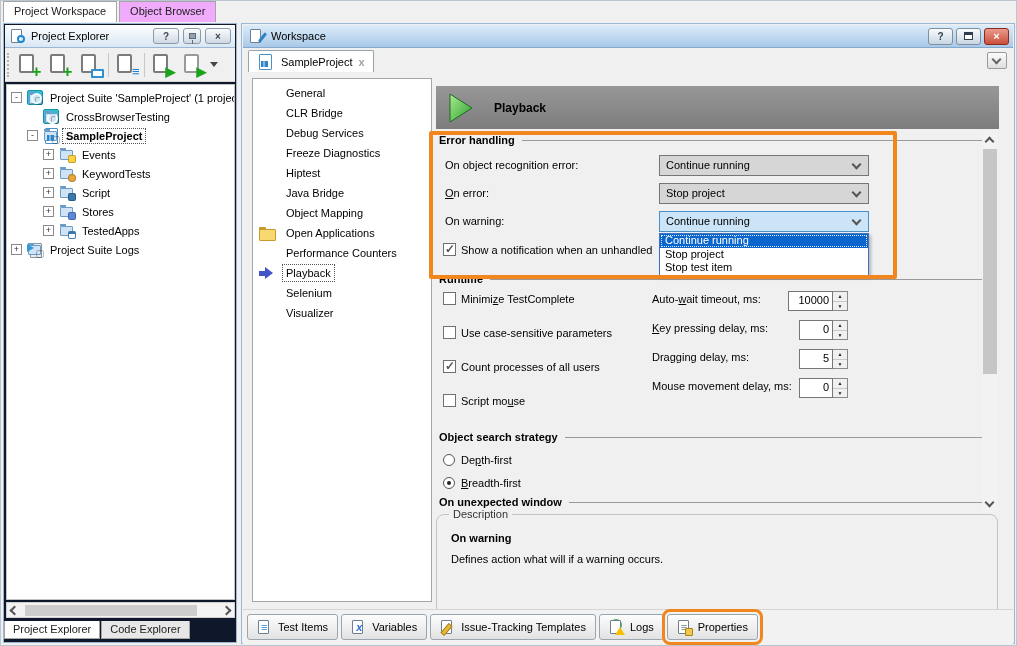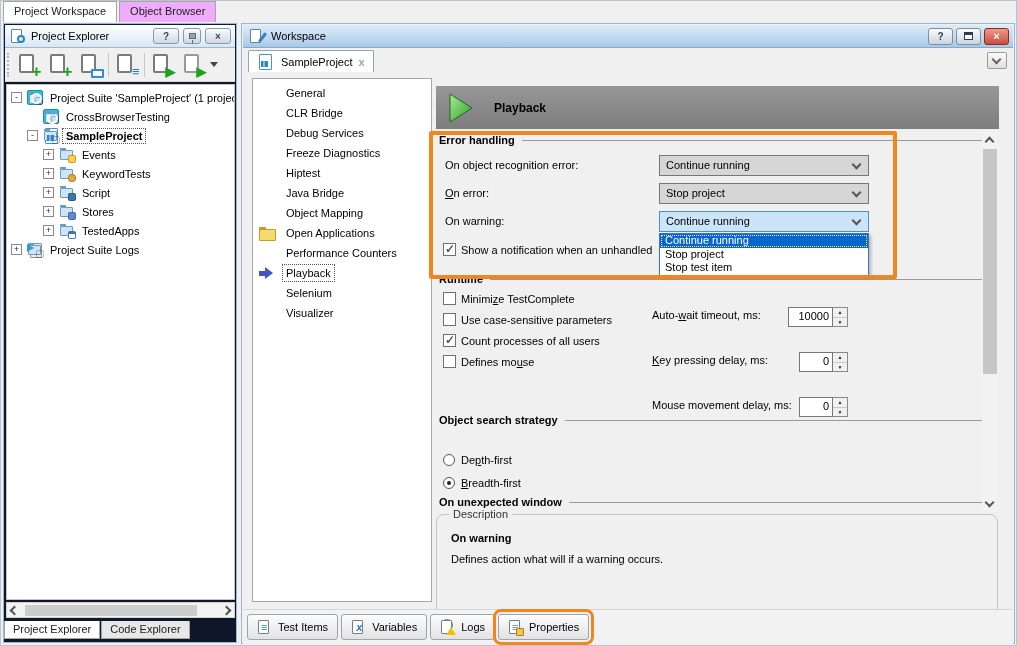--- a/index.html
+++ b/index.html
@@ -127,22 +127,22 @@
   .popup { position:absolute; left:223px; top:155px; width:210px; background:#fff; border:1px solid #3c76c2; box-shadow:2px 2px 3px rgba(0,0,0,.25); z-index:6; }
   .opt { height:13.5px; line-height:13.5px; padding-left:5px; white-space:nowrap; }
   .opt.sel { background:#0a66cc; color:#fff; outline:1px dotted #dfe8ff; outline-offset:-2px; }
 
   .cbrow { display:flex; align-items:center; gap:5px; }
   .cb { width:13px; height:13px; background:#fff; border:1px solid #707070; flex:none; position:relative; }
   .cb.on::after { content:"\2713"; position:absolute; left:1px; top:-2px; font-size:12px; font-weight:bold; color:#555; }
   .notif { position:absolute; left:7px; top:165px; width:216px; }
   .notif .cbl { white-space:nowrap; overflow:hidden; width:193px; }
 
-  .cbcol { position:absolute; left:7px; top:214px; display:flex; flex-direction:column; gap:8px; }
-  .spincol { position:absolute; left:216px; top:227px; display:flex; flex-direction:column; gap:25px; width:196px; }
+  .cbcol { position:absolute; left:7px; top:214px; display:flex; flex-direction:column; gap:21px; }
+  .spincol { position:absolute; left:216px; top:211px; display:flex; flex-direction:column; gap:9px; width:196px; }
   .spinrow { height:20px; display:flex; align-items:center; justify-content:space-between; }
   .spingroup { display:flex; height:16px; }
   .spinval { width:34px; height:20px; background:#fff; border:1px solid #767676; text-align:right; padding:2px 3px 0 0; }
   .spinval.wide { width:45px; }
   .spinbtns { width:15px; height:20px; border:1px solid #8a8a8a; border-left:none; display:flex; flex-direction:column; background:#f0f0f0; }
   .su,.sd { flex:1; font-size:5px; line-height:9px; text-align:center; color:#222; border-bottom:1px solid #c9c9c9; }
   .sd { border-bottom:none; }
 
   .radcol { position:absolute; left:7px; top:374px; display:flex; flex-direction:column; gap:8px; }
   .radrow { display:flex; align-items:center; gap:6px; height:15px; }
@@ -464,21 +464,21 @@
           <label class="cbrow">
             <span class="cb"></span>
             <span><span>Use case-sensitive parameters</span></span>
           </label>
           <label class="cbrow">
             <span class="cb on"></span>
             <span><span>Count processes of all users</span></span>
           </label>
           <label class="cbrow">
             <span class="cb"></span>
-            <span><span>Defines mo</span><u>u</u><span>se</span></span>
+            <span><span>Script mo</span><u>u</u><span>se</span></span>
           </label>
         </div>
 
       <div class="spincol">
 
       <div class="spinrow">
             <span><span>Auto-</span><u>w</u><span>ait timeout, ms:</span></span>
             <span class="spingroup">
               <span class="spinval wide">10000</span>
               <span class="spinbtns">
@@ -491,32 +491,42 @@
             <span><span></span><u>K</u><span>ey pressing delay, ms:</span></span>
             <span class="spingroup">
               <span class="spinval">0</span>
               <span class="spinbtns">
                 <span class="su">▲</span>
                 <span class="sd">▼</span>
               </span>
             </span>
           </div>
           <div class="spinrow">
+            <span><span>Dragging delay, ms:</span></span>
+            <span class="spingroup">
+              <span class="spinval">5</span>
+              <span class="spinbtns">
+                <span class="su">▲</span>
+                <span class="sd">▼</span>
+              </span>
+            </span>
+          </div>
+          <div class="spinrow">
             <span><span>Mouse movement delay, ms:</span></span>
             <span class="spingroup">
               <span class="spinval">0</span>
               <span class="spinbtns">
                 <span class="su">▲</span>
                 <span class="sd">▼</span>
               </span>
             </span>
           </div>
         </div>
 
-      <div class="sect" style="left:3px; top:336px;">
+      <div class="sect" style="left:3px; top:353px;">
         <b>Object search strategy</b>
           <span class="line"></span>
       </div>
       <div class="radcol">
 
       <label class="radrow">
             <span class="rad"></span>
             <span><span>De</span><u>p</u><span>th-first</span></span>
           </label>
           <label class="radrow">
@@ -557,20 +567,26 @@
           </span>
           <span>Test Items</span>
         </span>
         <span class="btab">
           <span class="bicon variables-icon">
             <span class="bdoc"></span>
           </span>
           <span>Variables</span>
         </span>
         <span class="btab">
+          <span class="bicon issue-tracking-icon">
+            <span class="bdoc"></span>
+          </span>
+          <span>Issue-Tracking Templates</span>
+        </span>
+        <span class="btab">
           <span class="bicon logs-icon">
             <span class="bdoc"></span>
           </span>
           <span>Logs</span>
         </span>
         <span class="btab hl">
           <span class="bicon properties-icon">
             <span class="bdoc"></span>
           </span>
           <span>Properties</span>

